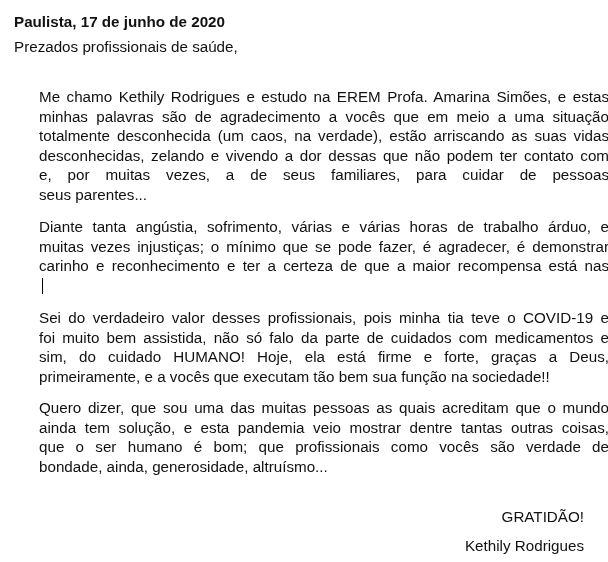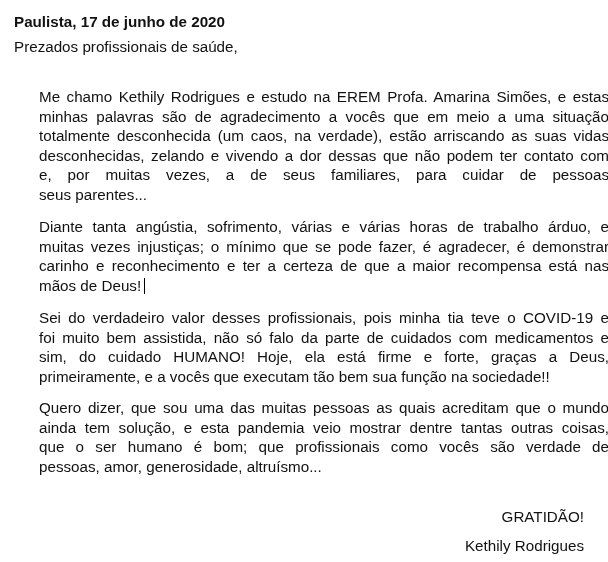--- a/index.html
+++ b/index.html
@@ -77,33 +77,33 @@
     <span class="ln">totalmente desconhecida (um caos, na verdade), estão arriscando as suas vidas</span>
     <span class="ln">desconhecidas, zelando e vivendo a dor dessas que não podem ter contato com</span>
     <span class="ln">e, por muitas vezes, a de seus familiares, para cuidar de pessoas</span>
     <span class="ln last">seus parentes...</span>
   </div>
 
   <div class="para" style="top:201px;">
     <span class="ln">Diante tanta angústia, sofrimento, várias e várias horas de trabalho árduo, e</span>
     <span class="ln">muitas vezes injustiças; o mínimo que se pode fazer, é agradecer, é demonstrar</span>
     <span class="ln">carinho e reconhecimento e ter a certeza de que a maior recompensa está nas</span>
-    <span class="ln last"><span>mãos de Deus!</span><span class="cursor"></span></span>
+    <span class="ln last"><span class="cursor"></span></span>
   </div>
 
   <div class="para" style="top:292px;">
     <span class="ln">Sei do verdadeiro valor desses profissionais, pois minha tia teve o COVID-19 e</span>
     <span class="ln">foi muito bem assistida, não só falo da parte de cuidados com medicamentos e</span>
     <span class="ln">sim, do cuidado HUMANO! Hoje, ela está firme e forte, graças a Deus,</span>
     <span class="ln last">primeiramente, e a vocês que executam tão bem sua função na sociedade!!</span>
   </div>
 
   <div class="para" style="top:382px;">
     <span class="ln">Quero dizer, que sou uma das muitas pessoas as quais acreditam que o mundo</span>
     <span class="ln">ainda tem solução, e esta pandemia veio mostrar dentre tantas outras coisas,</span>
     <span class="ln">que o ser humano é bom; que profissionais como vocês são verdade de</span>
-    <span class="ln last">pessoas, amor, generosidade, altruísmo...</span>
+    <span class="ln last">bondade, ainda, generosidade, altruísmo...</span>
   </div>
 
 </div>
 
 <div class="right" style="top:507px;">GRATIDÃO!</div>
 <div class="right" style="top:536px;margin-left:12px;">Kethily Rodrigues</div>
 
 </body></html>

